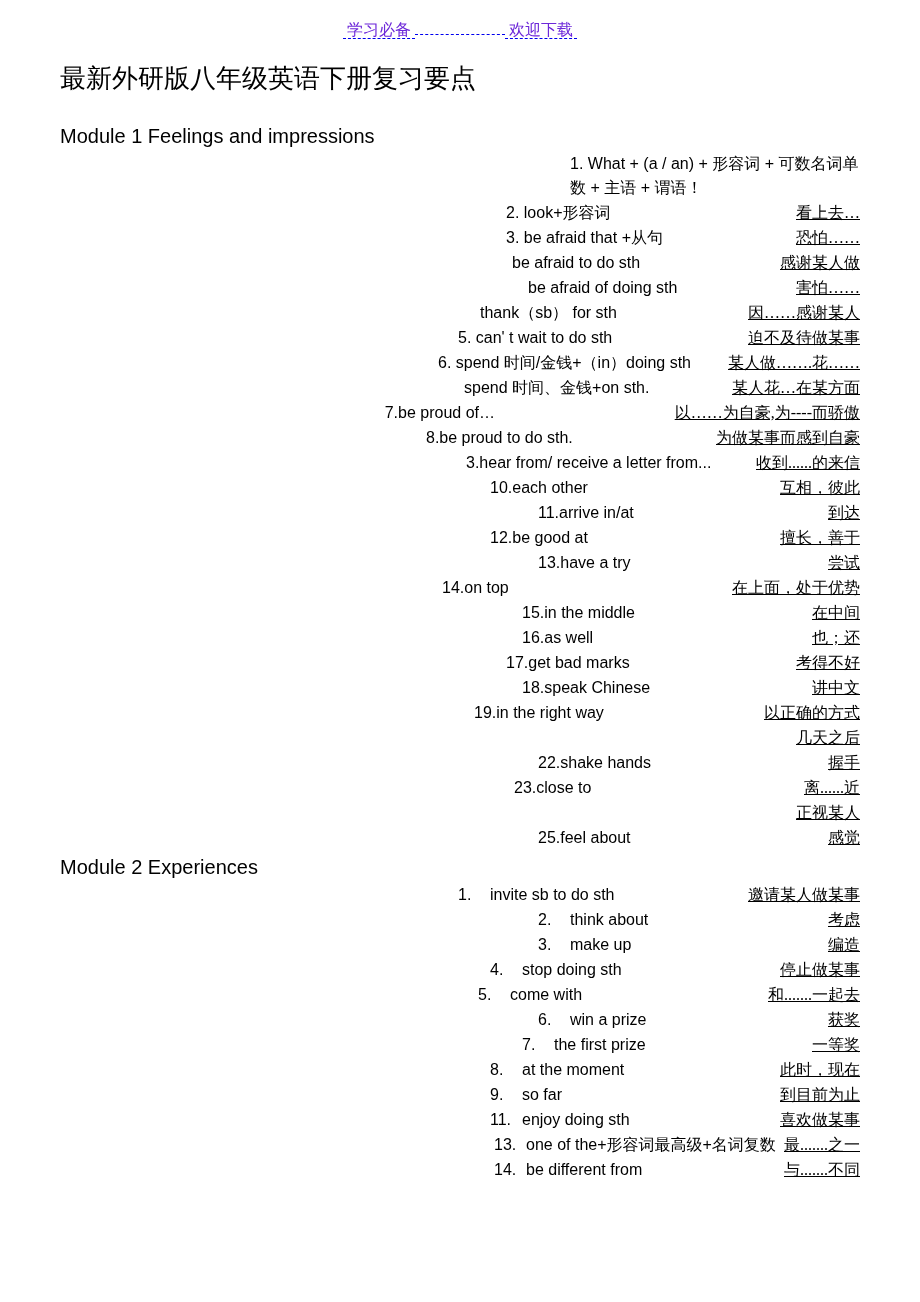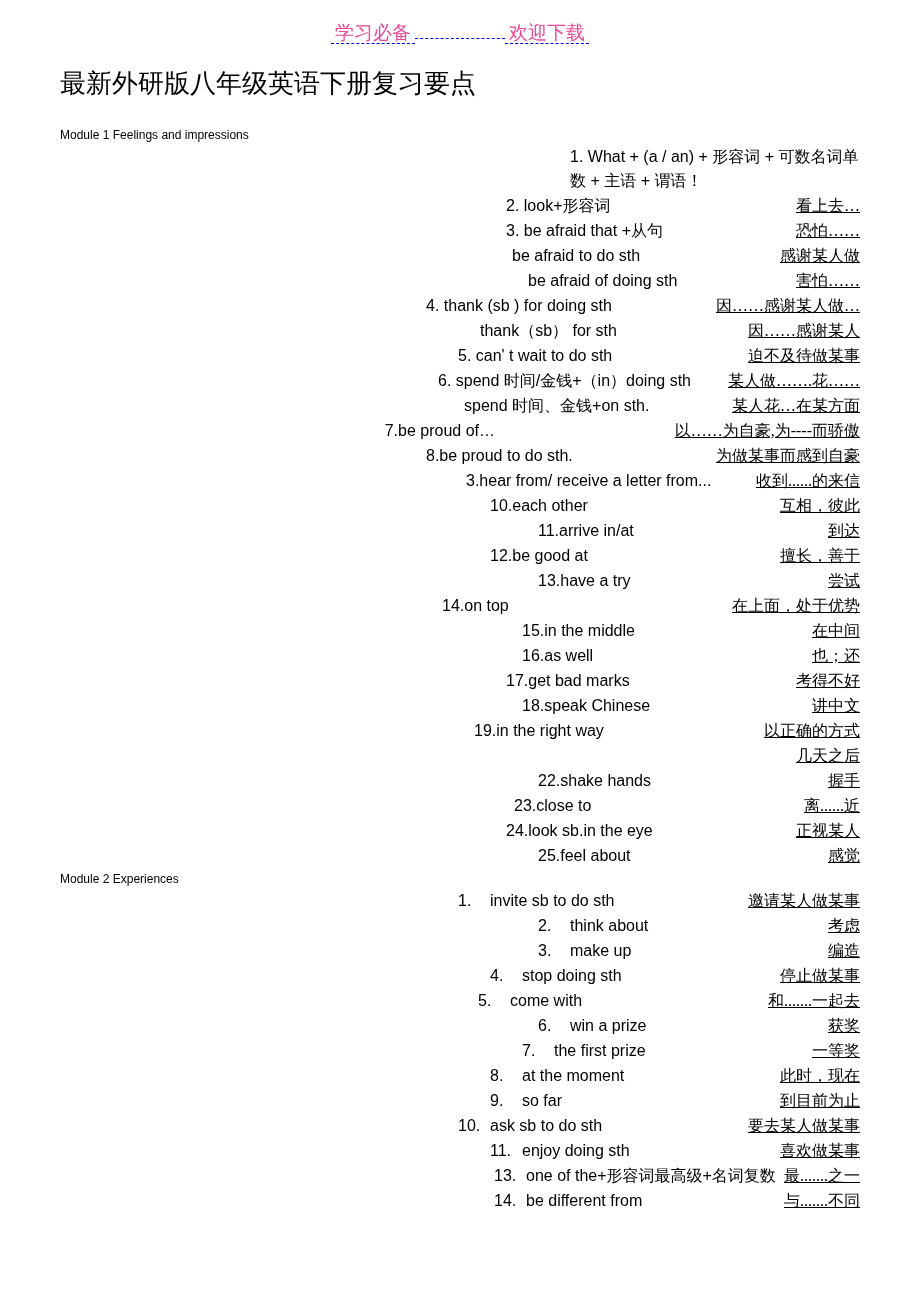--- a/index.html
+++ b/index.html
@@ -10,44 +10,44 @@
       font-family: "SimSun", "宋体", serif;
       font-size: 16px;
       color: #000;
       padding: 20px 60px;
     }
     .header-links {
       text-align: center;
       margin-bottom: 20px;
     }
     .header-links a {
-      color: #ec4899;
+      color: #6d28d9;
       text-decoration: none;
       border-bottom: 1px dashed #0000ee;
       font-family: "KaiTi", "楷体", serif;
-      font-size: 19px;
+      font-size: 16px;
       padding: 0 4px;
     }
     .spacer {
       display: inline-block;
       width: 90px;
       border-bottom: 1px dashed #0000ee;
     }
     .title {
       font-size: 26px;
       font-family: "SimSun", "宋体", serif;
       font-weight: normal;
       margin: 20px 0 25px 0;
     }
     .content {
       line-height: 1.5;
     }
     .module-header {
       font-family: Arial, "SimSun", sans-serif;
-      font-size: 12px;
+      font-size: 20px;
       margin-top: 2px;
     }
     .row {
       display: flex;
       align-items: baseline;
       margin: 1px 0;
       justify-content: flex-end;
     }
     .left {
       width: 290px;
@@ -95,24 +95,20 @@
       </div>
       <div class="row">
         <div class="left indent">be afraid to do sth</div>
         <div class="right">感谢某人做</div>
       </div>
       <div class="row">
         <div class="left indent">be afraid of doing sth</div>
         <div class="right">害怕……</div>
       </div>
       <div class="row">
-        <div class="left">4. thank (sb ) for doing sth</div>
-        <div class="right">因……感谢某人做…</div>
-      </div>
-      <div class="row">
         <div class="left indent">thank（sb） for sth</div>
         <div class="right">因……感谢某人</div>
       </div>
       <div class="row">
         <div class="left">5. can' t wait to do sth</div>
         <div class="right">迫不及待做某事</div>
       </div>
       <div class="row">
         <div class="left">6. spend  时间/金钱+（in）doing sth</div>
         <div class="right">某人做…….花……</div>
@@ -178,21 +174,20 @@
       </div>
       <div class="row">
         <div class="left">22.shake hands</div>
         <div class="right">握手</div>
       </div>
       <div class="row">
         <div class="left">23.close to</div>
         <div class="right">离......近</div>
       </div>
       <div class="row">
-        <div class="left">24.look sb.in the eye</div>
         <div class="right">正视某人</div>
       </div>
       <div class="row">
         <div class="left">25.feel about</div>
         <div class="right">感觉</div>
       </div>
     </div>
   <div class="module-header">Module  2  Experiences</div>
   <div id="module2-items">
       <div class="row num-row">
@@ -253,27 +248,20 @@
       </div>
       <div class="row num-row">
         <div class="left">
           <span class="num">9.</span>
           <span>so far</span>
         </div>
         <div class="right">到目前为止</div>
       </div>
       <div class="row num-row">
         <div class="left">
-          <span class="num">10.</span>
-          <span>ask sb to do sth</span>
-        </div>
-        <div class="right">要去某人做某事</div>
-      </div>
-      <div class="row num-row">
-        <div class="left">
           <span class="num">11.</span>
           <span>enjoy doing sth</span>
         </div>
         <div class="right">喜欢做某事</div>
       </div>
       <div class="row num-row">
         <div class="left">
           <span class="num">13.</span>
           <span>one of the+形容词最高级+名词复数</span>
         </div>

